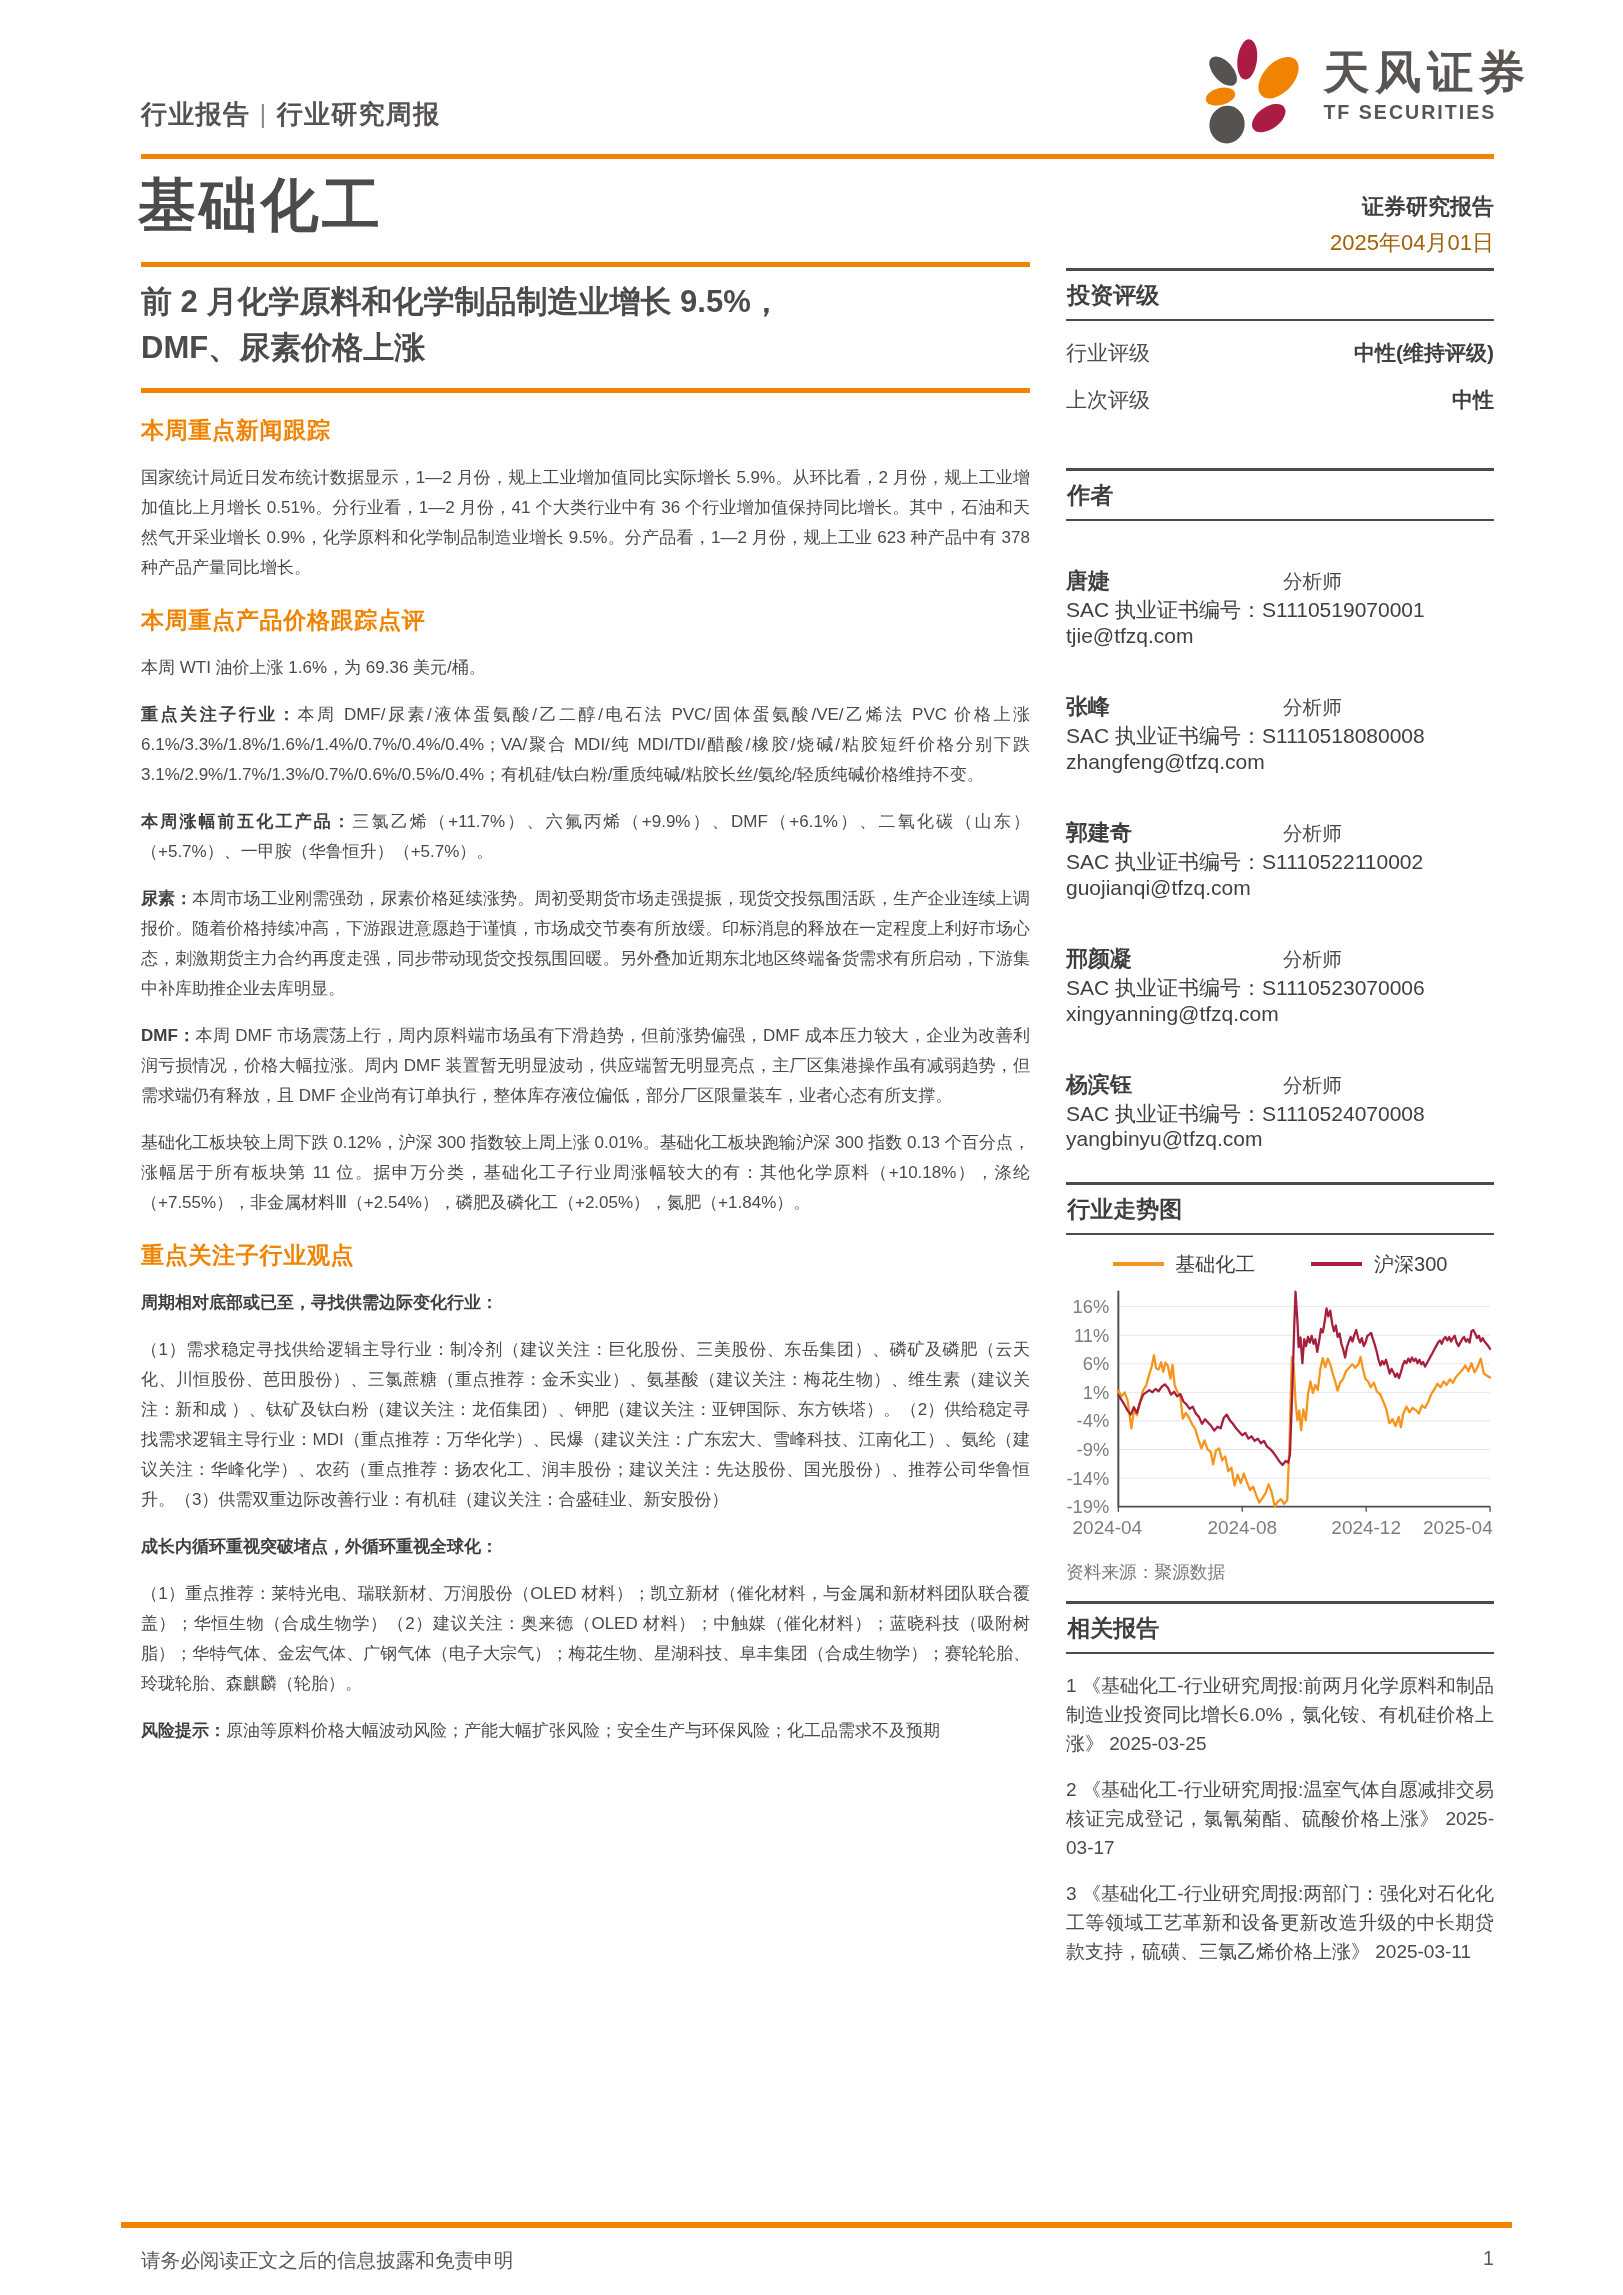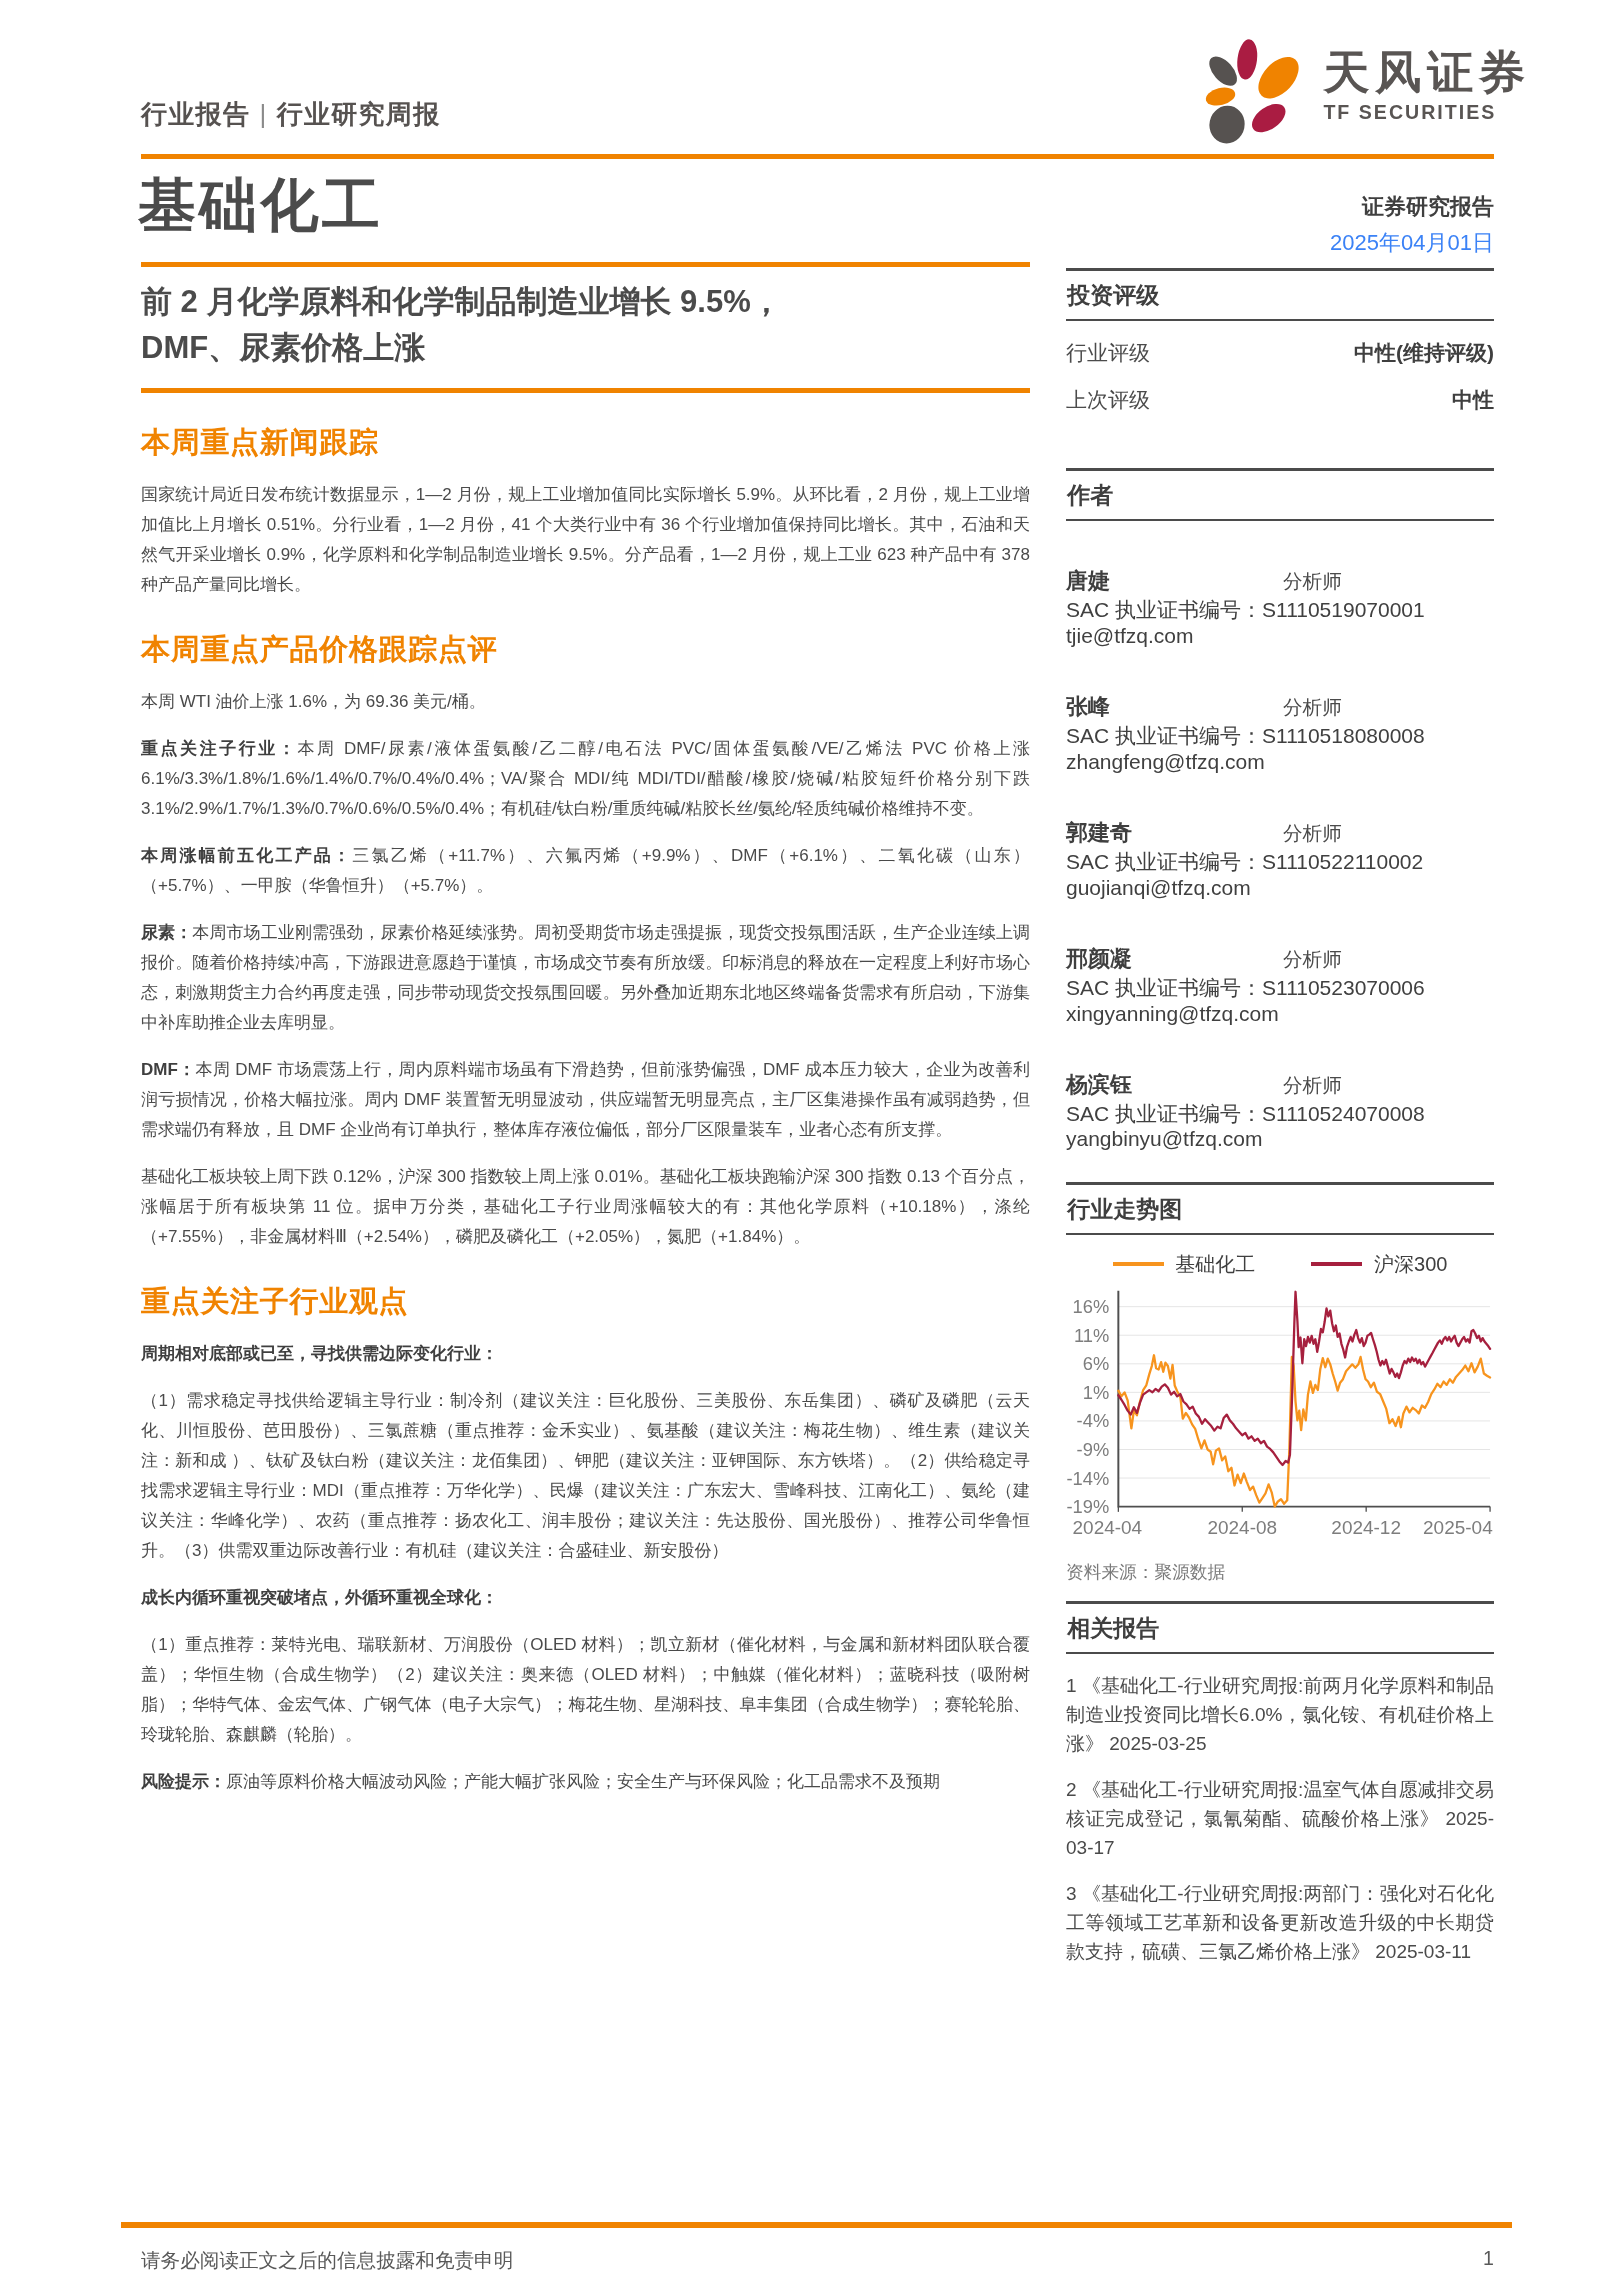--- a/index.html
+++ b/index.html
@@ -11,27 +11,27 @@
   
   .kicker { position:absolute; left:141px; top:97px; font-size:26px; font-weight:bold; color:#565250; letter-spacing:1.3px; }
   .kicker .sep { color:#8a8a8a; font-weight:400; padding:0 9.2px; }
   .logo { position:absolute; left:1201px; top:37px; display:flex; align-items:flex-start;gap:9px; }
   .logo-text { margin-left:14.4px; margin-top:6.5px; }
   .logo-cn { font-size:46px; font-weight:bold; color:#595553; letter-spacing:5.9px; line-height:56px; }
   .logo-en { font-size:19.6px; font-weight:bold; color:#595553; letter-spacing:2px; margin-top:1.3px; }
   .header-rule { position:absolute; left:141px; top:154px; width:1353px; height:5.2px; background:#F08300; }
   .industry-title { position:absolute; left:138px; top:167px; font-size:58px; font-weight:bold; color:#4b4b4b; letter-spacing:3.3px; }
   .doc-type { position:absolute; left:1066px; top:192px; width:428px; text-align:right; font-size:22px; font-weight:bold; color:#3f3f3f; }
-  .doc-date { position:absolute; left:1066px; top:228px; width:428px; text-align:right; font-size:22px; color:#3b82f6; }
+  .doc-date { position:absolute; left:1066px; top:228px; width:428px; text-align:right; font-size:22px; color:#a16207; }
   
   .article { position:absolute; left:141px; top:262px; width:889px; }
   .title-block { border-top:5.2px solid #F08300; border-bottom:5.2px solid #F08300; padding:11.8px 0 17px; }
   .title-block h1 { font-size:31px; line-height:46px; font-weight:bold; color:#4b4b4b; }
   .subtitle-note { margin-top:26px; font-size:19.6px; font-style:italic; color:#595959; }
-  .section-heading { margin-top:30px; font-size:29px; font-weight:bold; color:#F08300; letter-spacing:0.7px; }
+  .section-heading { margin-top:22px; font-size:23px; font-weight:bold; color:#F08300; letter-spacing:0.7px; }
   .para { margin-top:17px; font-size:17px; line-height:30px; text-align:justify; color:#4a4a4a; }
   .para b { color:#3f3f3f; }
   
   .sidebar { position:absolute; left:1066px; top:268px; width:428px; }
   .sb-block { border-top:3.3px solid #4b4b4b; }
   .sb-heading { font-size:23px; font-weight:bold; color:#3f3f3f; padding:9.2px 1.3px 7.8px; border-bottom:2.6px solid #4b4b4b; }
   .sb-rating { margin-bottom:29px; }
   .sb-rating .sb-body { padding-bottom:25px; }
   .rating-row { display:flex; justify-content:space-between; font-size:21px; margin-top:18.3px; }
   .rating-row .label { color:#4b4b4b; }

